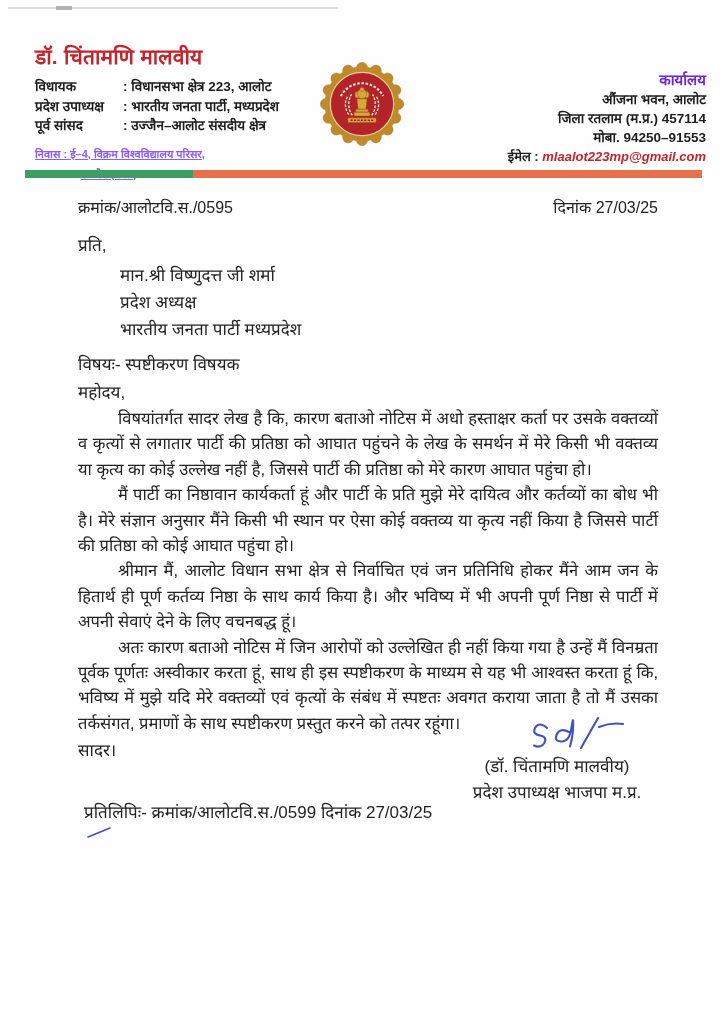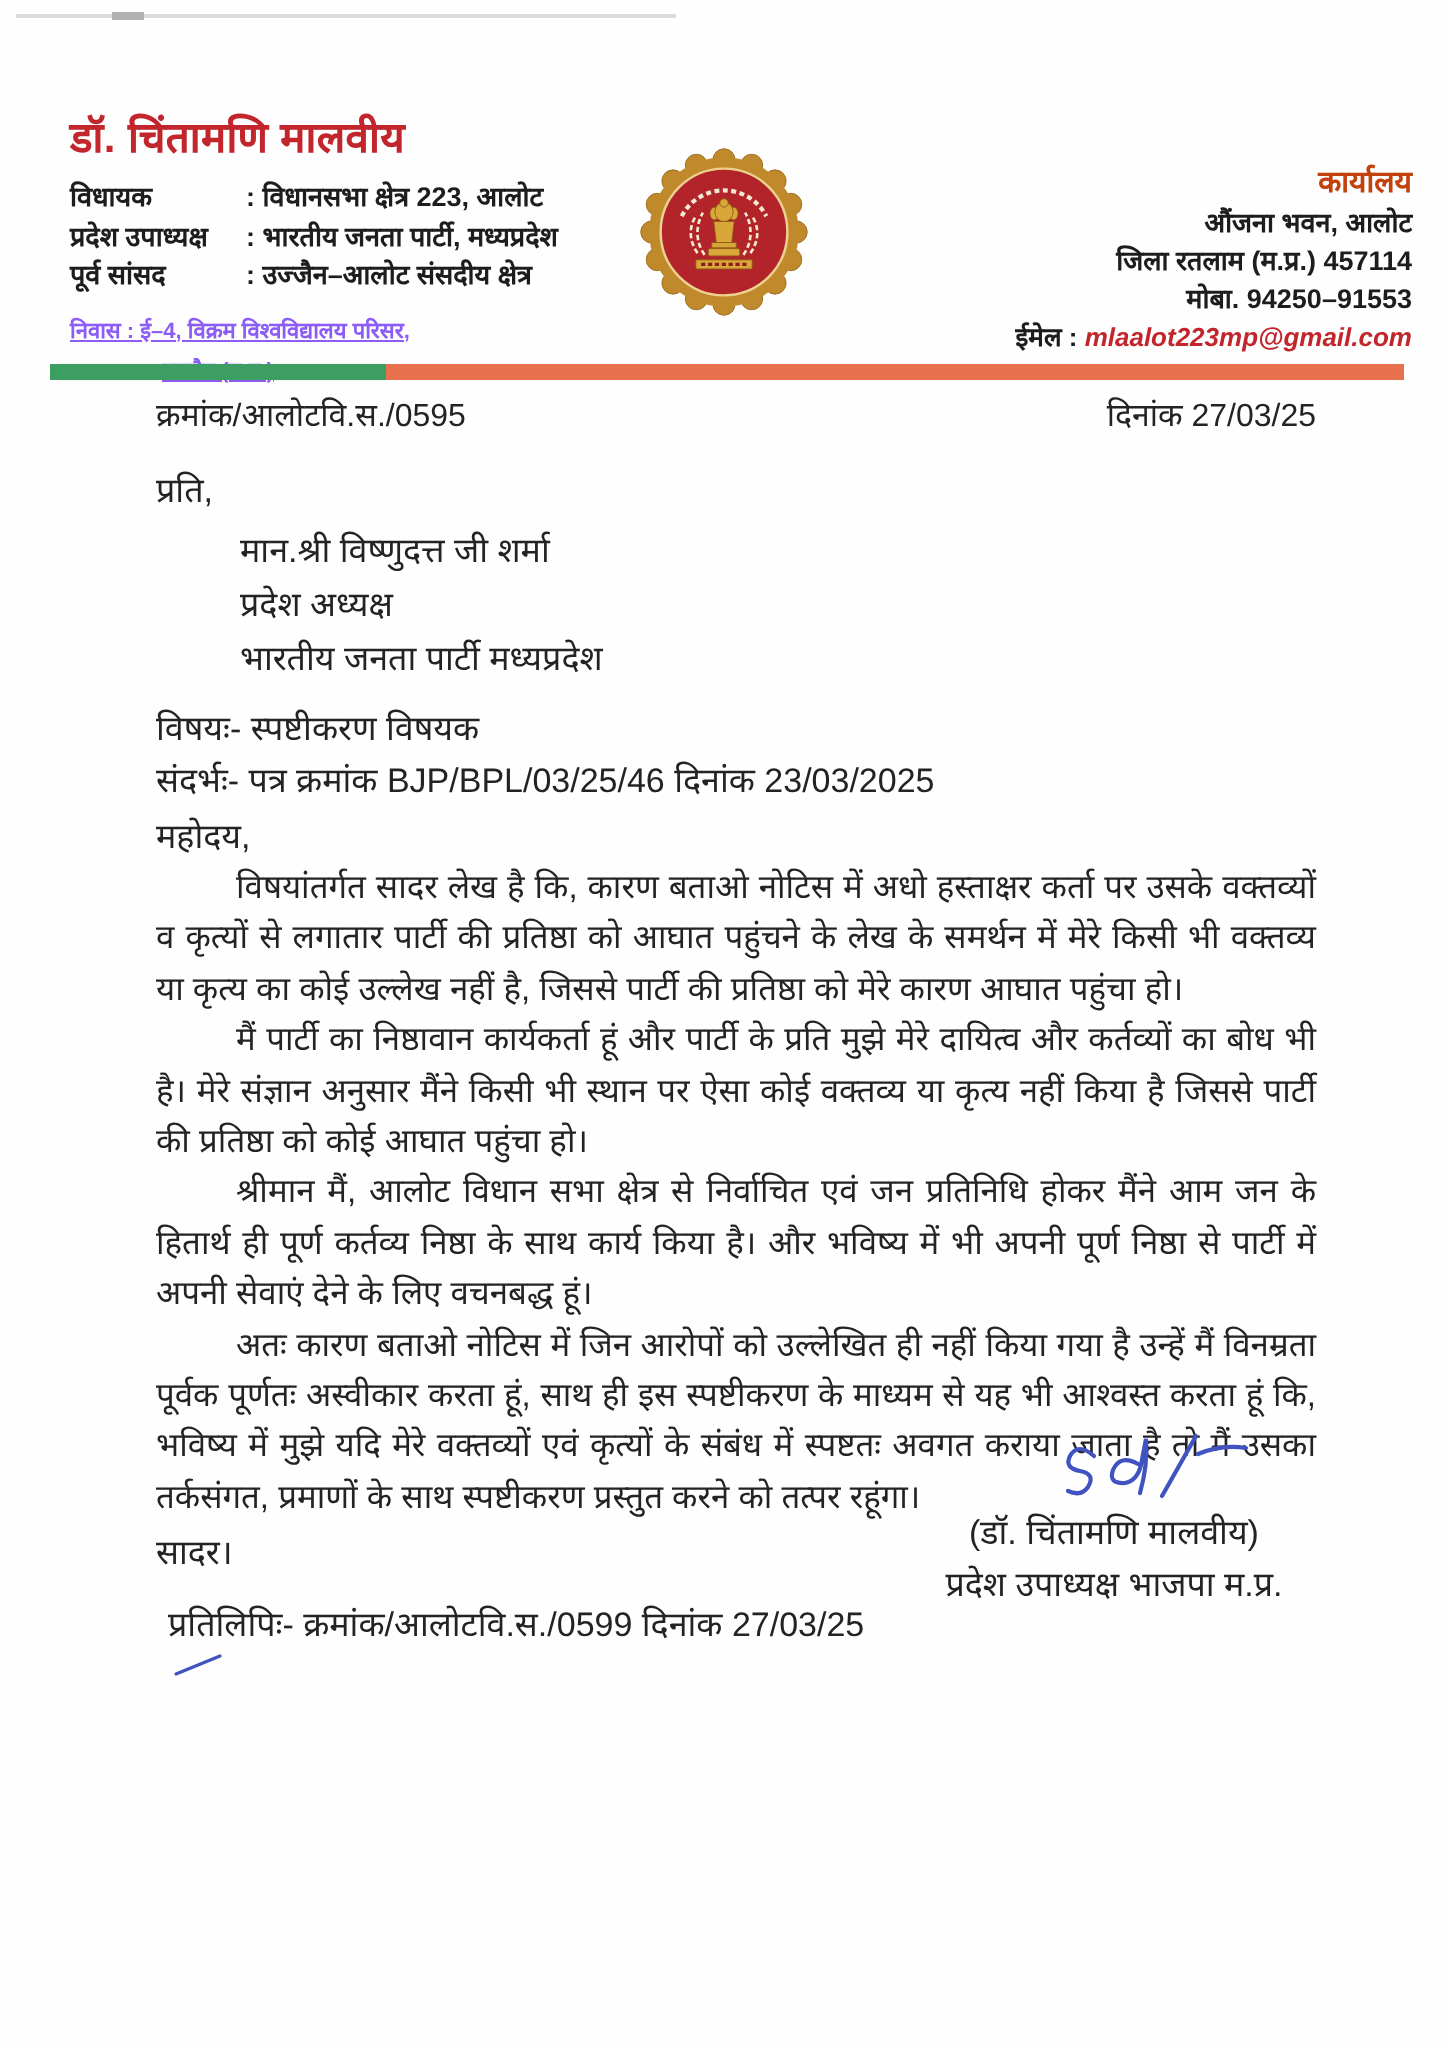--- a/index.html
+++ b/index.html
@@ -10,32 +10,32 @@
     color:#222;
     position:relative;
     overflow:hidden;
   }
   .page{position:absolute;inset:0;background:#fefefe;}
   
   .scan-line{position:absolute;left:8px;top:7px;width:330px;height:2px;background:#c9c9c9;opacity:.65;}
   .scan-line .dark{position:absolute;left:48px;top:-1px;width:16px;height:4px;background:#8a8a8a;}
 
   
-  .letterhead{position:absolute;left:0;top:12px;width:724px;height:170px;}
+  .letterhead{position:absolute;left:0;top:0;width:724px;height:170px;}
   .lh-left{position:absolute;left:35px;top:42px;width:300px;}
   .lh-name{color:#c2252b;font-weight:bold;font-size:21px;letter-spacing:.2px;margin-bottom:7px;}
   .lh-row{display:flex;font-size:13.5px;font-weight:bold;color:#1d1d1d;line-height:19.5px;}
   .lh-row .lbl{min-width:88px;}
   .lh-residence{margin-top:8px;font-size:11px;font-weight:bold;color:#8b5cf6;line-height:20px;text-decoration:underline;}
   .lh-residence .line2{padding-left:46px;}
 
   .lh-emblem{position:absolute;left:318px;top:58px;width:88px;height:92px;}
 
   .lh-right{position:absolute;right:18px;top:70px;width:260px;text-align:right;}
-  .lh-office-title{color:#c2410c;font-weight:bold;font-size:15px;line-height:20px;}
+  .lh-office-title{color:#6d28d9;font-weight:bold;font-size:15px;line-height:20px;}
   .lh-right .oline{font-size:13.5px;font-weight:bold;color:#1d1d1d;line-height:19px;}
   .lh-email{font-size:13px;font-weight:bold;color:#1d1d1d;line-height:19px;}
   .lh-email .addr{color:#c2252b;font-style:italic;}
 
   .band{position:absolute;left:25px;right:22px;top:170px;height:8px;display:flex;}
   .band .green{width:168px;background:#3d9e62;}
   .band .orange{flex:1;background:#e7714c;}
 
   
   .content{position:absolute;left:78px;right:66px;top:192px;font-size:17px;color:#232323;}
@@ -153,21 +153,20 @@
 
     <div class="to-line">प्रति,</div>
 
     <div class="addressee">
       <div>मान.श्री विष्णुदत्त जी शर्मा</div>
       <div>प्रदेश अध्यक्ष</div>
       <div>भारतीय जनता पार्टी मध्यप्रदेश</div>
     </div>
 
     <div class="subject-line">विषयः- स्पष्टीकरण विषयक</div>
-    <div class="reference-line">संदर्भः- पत्र क्रमांक BJP/BPL/03/25/46 दिनांक 23/03/2025</div>
     <div class="salutation">महोदय,</div>
 
     <div class="paras">
       <p>विषयांतर्गत सादर लेख है कि, कारण बताओ नोटिस में अधो हस्ताक्षर कर्ता पर उसके वक्तव्यों व कृत्यों से लगातार पार्टी की प्रतिष्ठा को आघात पहुंचने के लेख के समर्थन में मेरे किसी भी वक्तव्य या कृत्य का कोई उल्लेख नहीं है, जिससे पार्टी की प्रतिष्ठा को मेरे कारण आघात पहुंचा हो।</p>
       <p>मैं पार्टी का निष्ठावान कार्यकर्ता हूं और पार्टी के प्रति मुझे मेरे दायित्व और कर्तव्यों का बोध भी है। मेरे संज्ञान अनुसार मैंने किसी भी स्थान पर ऐसा कोई वक्तव्य या कृत्य नहीं किया है जिससे पार्टी की प्रतिष्ठा को कोई आघात पहुंचा हो।</p>
       <p>श्रीमान मैं, आलोट विधान सभा क्षेत्र से निर्वाचित एवं जन प्रतिनिधि होकर मैंने आम जन के हितार्थ ही पूर्ण कर्तव्य निष्ठा के साथ कार्य किया है। और भविष्य में भी अपनी पूर्ण निष्ठा से पार्टी में अपनी सेवाएं देने के लिए वचनबद्ध हूं।</p>
       <p>अतः कारण बताओ नोटिस में जिन आरोपों को उल्लेखित ही नहीं किया गया है उन्हें मैं विनम्रता पूर्वक पूर्णतः अस्वीकार करता हूं, साथ ही इस स्पष्टीकरण के माध्यम से यह भी आश्वस्त करता हूं कि, भविष्य में मुझे यदि मेरे वक्तव्यों एवं कृत्यों के संबंध में स्पष्टतः अवगत कराया जाता है तो मैं उसका तर्कसंगत, प्रमाणों के साथ स्पष्टीकरण प्रस्तुत करने को तत्पर रहूंगा।</p>
     </div>
 
     <div class="closing">सादर।</div>

